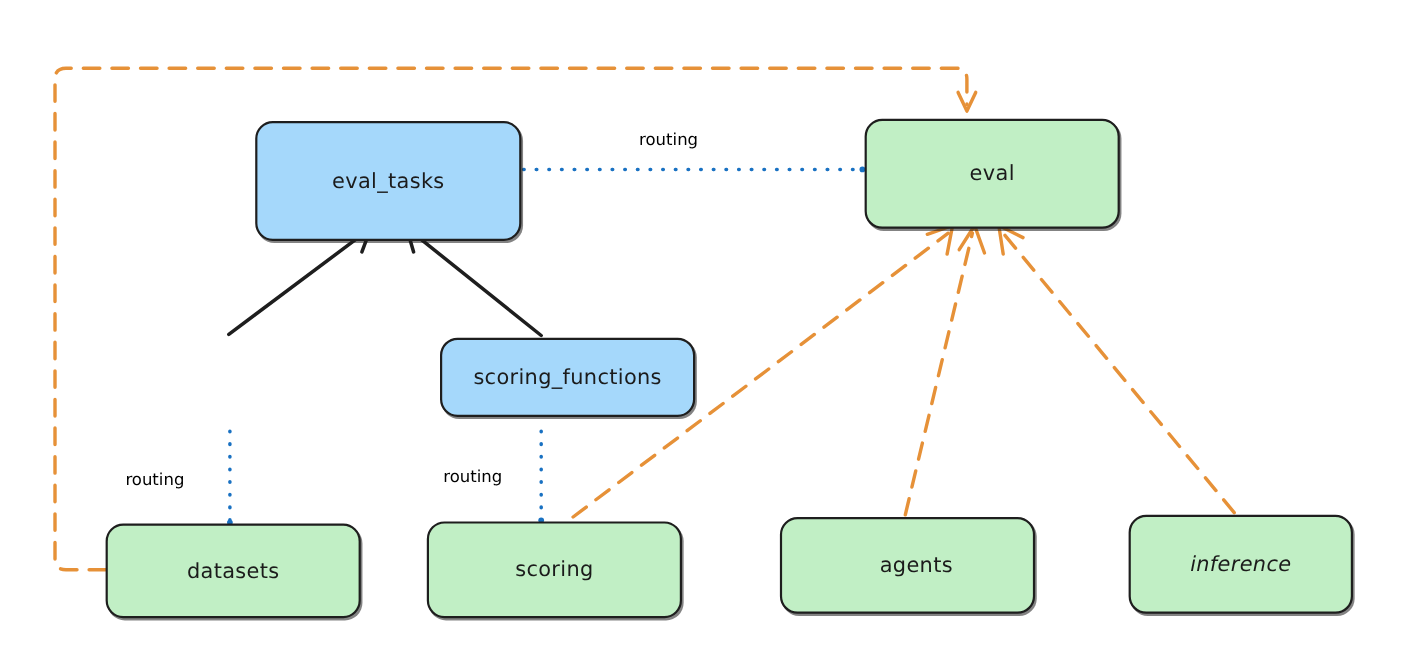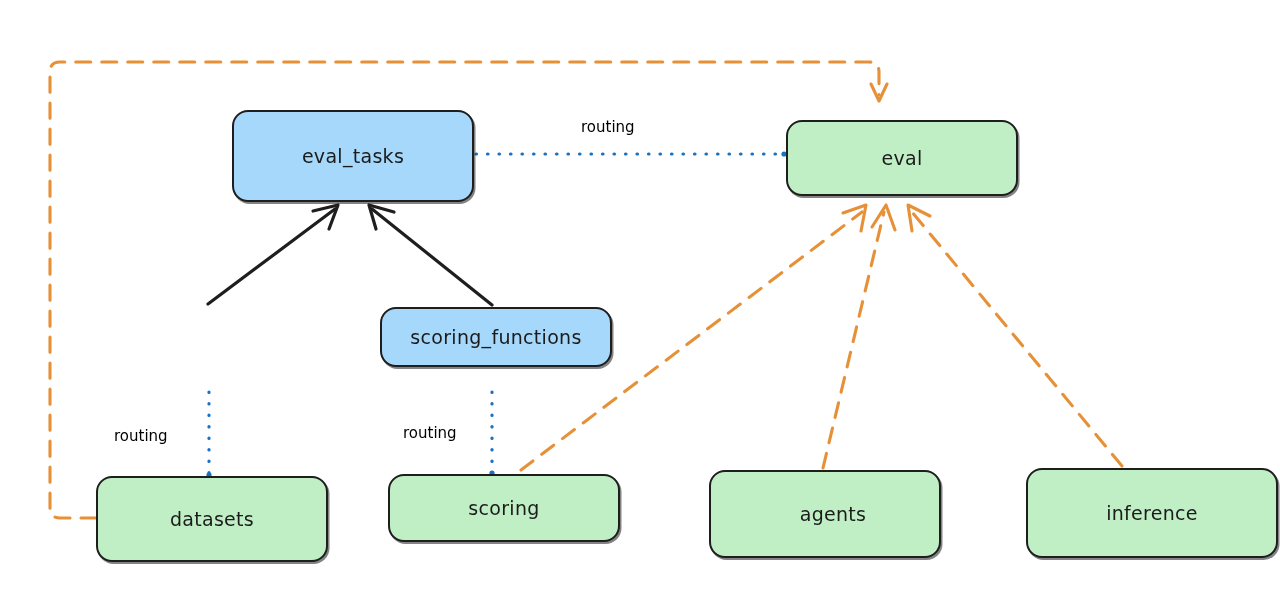--- a/index.html
+++ b/index.html
@@ -86,46 +86,46 @@
       <path d="M 823,468 L 884,212" fill="none" stroke="#e69138" stroke-width="3.1" stroke-dasharray="15 11" stroke-linecap="round"></path>
       <path d="M 872,227 L 886,205 L 895,230" fill="none" stroke="#e69138" stroke-width="3.1" stroke-linecap="round" stroke-linejoin="round"></path>
     </g>
 
     <g>
       <path d="M 1122,466 L 912,212" fill="none" stroke="#e69138" stroke-width="3.1" stroke-dasharray="15 11" stroke-linecap="round"></path>
       <path d="M 912,231 L 908,205 L 930,216" fill="none" stroke="#e69138" stroke-width="3.1" stroke-linecap="round" stroke-linejoin="round"></path>
     </g>
   </svg>
 
-  <div class="node api" style="left:232px;top:110px;width:242px;height:92px;">
+  <div class="node api" style="left:232px;top:110px;width:242px;height:109px;">
     <span class="label">eval_tasks</span>
   </div>
 
-  <div class="node provider" style="left:786px;top:120px;width:232px;height:76px;">
+  <div class="node provider" style="left:786px;top:108px;width:232px;height:100px;">
     <span class="label">eval</span>
   </div>
 
 
-  <div class="node api" style="left:380px;top:307px;width:232px;height:60px;">
+  <div class="node api" style="left:400px;top:307px;width:232px;height:72px;">
     <span class="label">scoring_functions</span>
   </div>
 
   <div class="node provider" style="left:96px;top:476px;width:232px;height:86px;">
     <span class="label">datasets</span>
   </div>
 
-  <div class="node provider" style="left:388px;top:474px;width:232px;height:68px;">
+  <div class="node provider" style="left:388px;top:474px;width:232px;height:88px;">
     <span class="label">scoring</span>
   </div>
 
   <div class="node provider" style="left:709px;top:470px;width:232px;height:88px;padding-left:16px;">
     <span class="label">agents</span>
   </div>
 
-  <div class="node provider" style="left:1026px;top:468px;width:252px;height:90px;">
+  <div class="node provider" style="left:1026px;top:468px;width:204px;height:90px;font-style:italic;">
     <span class="label">inference</span>
   </div>
 
   <div class="edge-label" style="left:578px;top:118px;">routing</div>
 
   <div class="edge-label" style="left:111px;top:427px;">routing</div>
 
   <div class="edge-label" style="left:400px;top:424px;">routing</div>
 
 </div>

